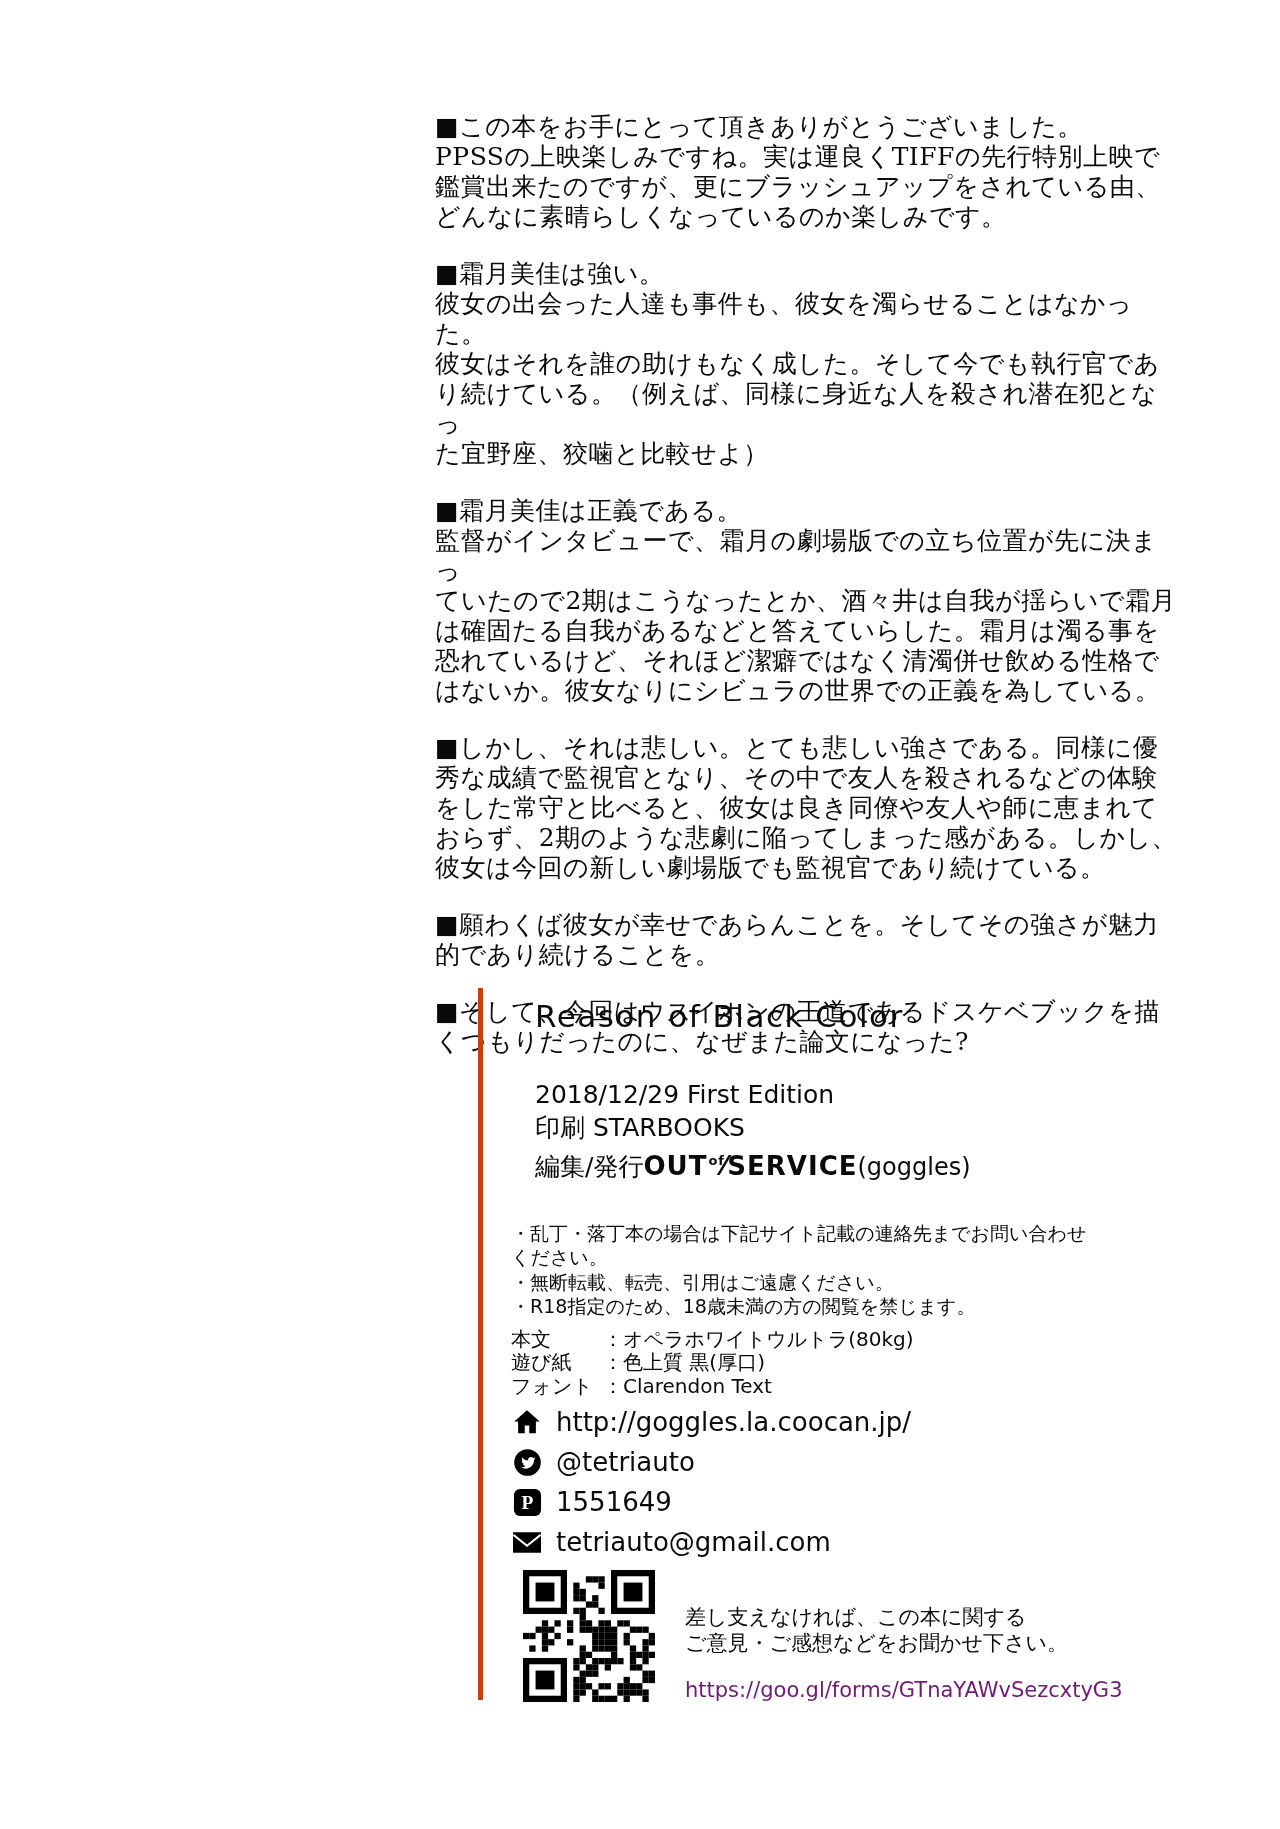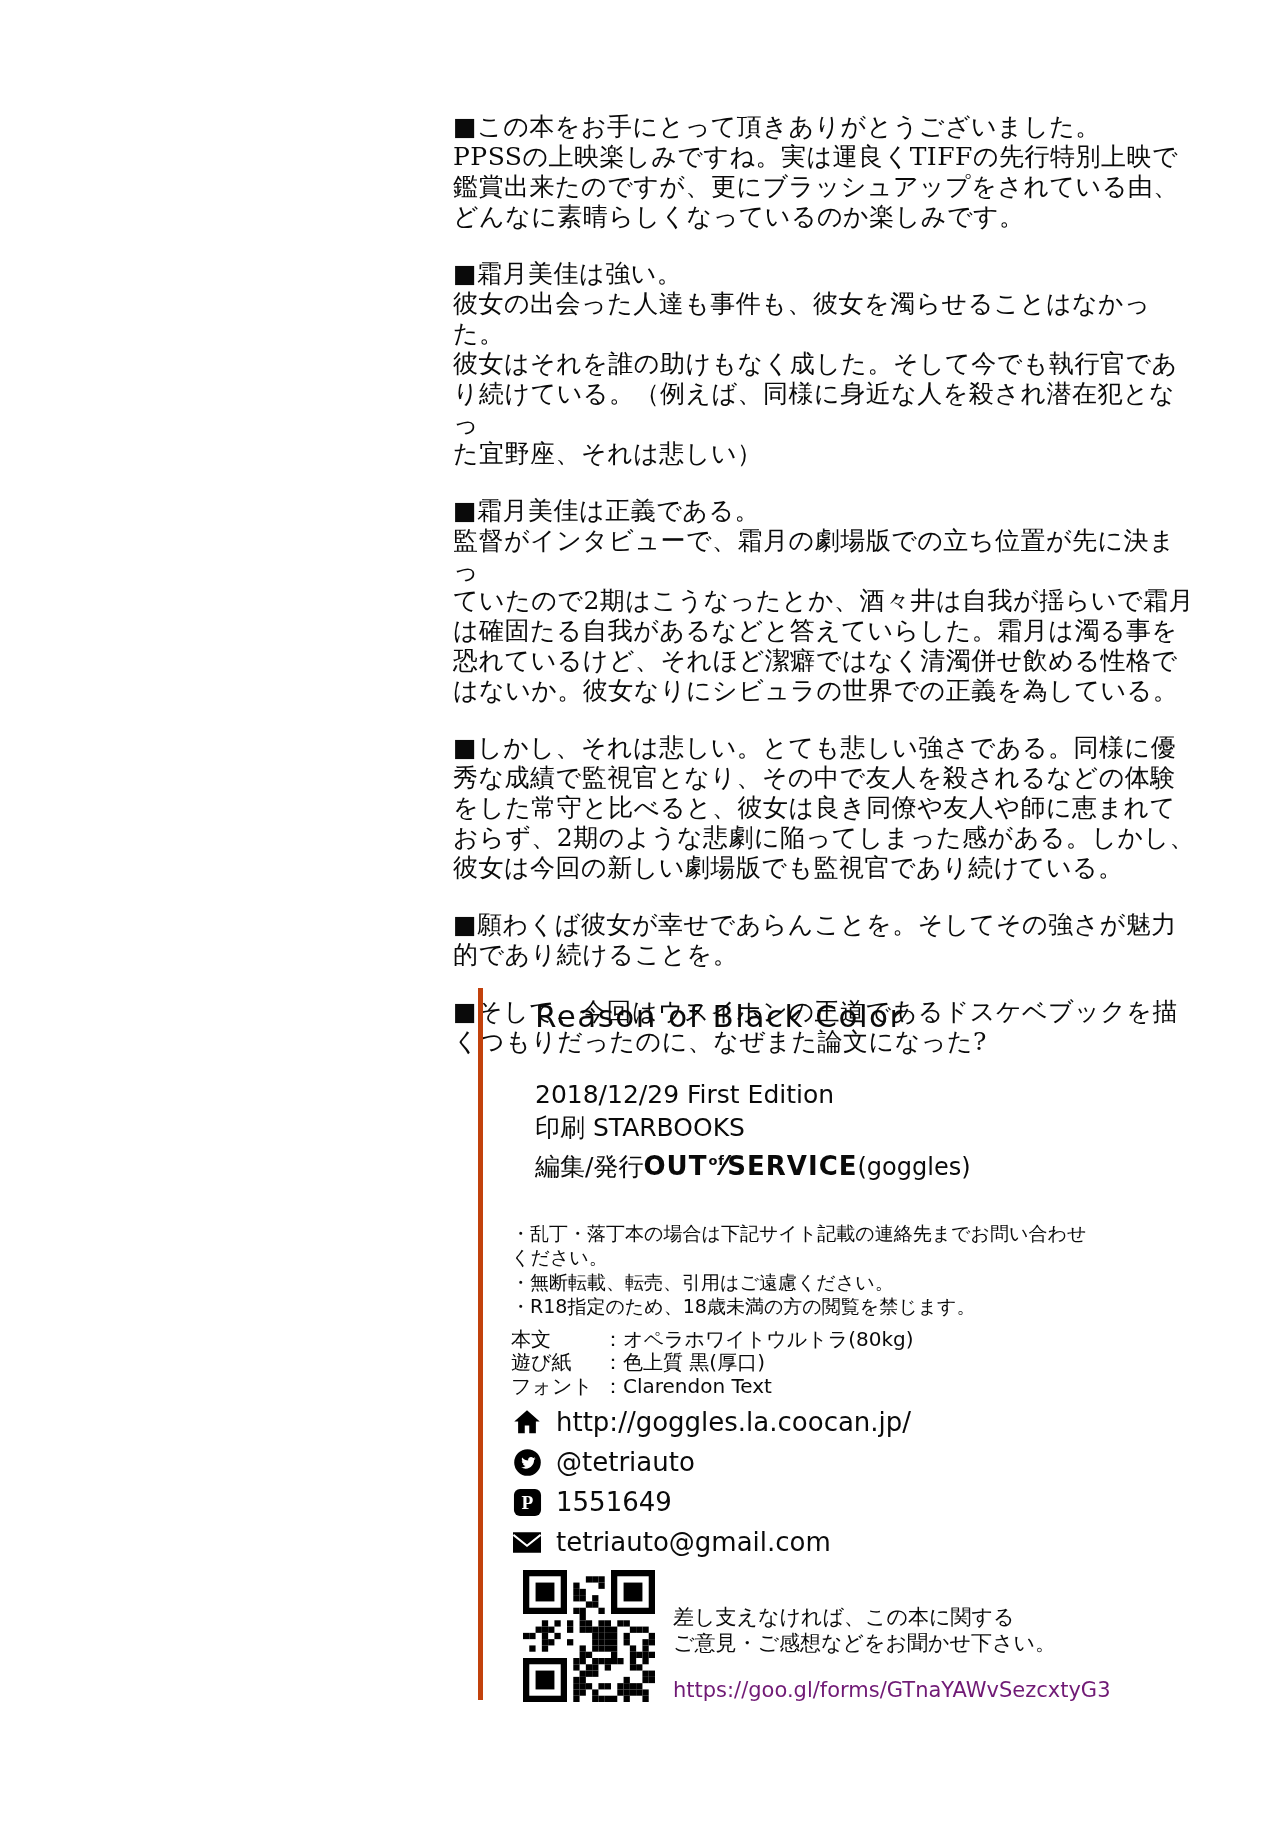--- a/index.html
+++ b/index.html
@@ -4,21 +4,21 @@
 <style>
   html,body { margin:0; padding:0; background:#ffffff; }
   .page {
     position:relative; width:1280px; height:1829px; background:#ffffff;
     color:#0a0a0a; overflow:hidden;
     font-family:"DejaVu Sans","Liberation Sans",sans-serif;
   }
 
   
   .main-text {
-    position:absolute; left:453px; top:112px; width:748px;
+    position:absolute; left:435px; top:112px; width:748px;
     font-family:"DejaVu Serif","Liberation Serif",serif;
     font-size:25px; line-height:30px; letter-spacing:0.5px;
   }
   .para { white-space:pre-line; margin:0 0 27px 0; }
 
   
   .colophon {
     position:absolute; left:478px; top:988px; width:610px; height:712px;
     border-left:5px solid #c2410c; padding-left:28px; box-sizing:border-box;
   }
@@ -34,41 +34,41 @@
 
   .specs { margin-top:9px; font-size:20px; line-height:23.5px; }
   .spec-row { display:flex; }
   .spec-label { width:92px; flex:none; }
 
   .contacts { margin-top:4px; }
   .contact-row { display:flex; align-items:center; gap:13px; height:40px; }
   .contact-row .cicon { flex:none; display:flex; align-items:center; justify-content:center; width:32px; }
   .contact-text { font-size:26px; }
 
-  .qr-section { display:flex; margin-top:8px; }
+  .qr-section { display:flex; margin-top:8px;gap:12px; }
   .qr-code { width:132px; height:132px; margin-left:12px; flex:none; }
   .qr-side { margin:34px 0 0 18px; font-size:21px; }
   .qr-note { white-space:pre-line; line-height:26px; }
   .form-url { margin-top:22px; color:#701a75; }
 </style>
 </head>
 <body>
 
 <div class="page">
 
   <div class="main-text">
     <p class="para">■この本をお手にとって頂きありがとうございました。
 PPSSの上映楽しみですね。実は運良くTIFFの先行特別上映で
 鑑賞出来たのですが、更にブラッシュアップをされている由、
 どんなに素晴らしくなっているのか楽しみです。</p>
     <p class="para">■霜月美佳は強い。
 彼女の出会った人達も事件も、彼女を濁らせることはなかった。
 彼女はそれを誰の助けもなく成した。そして今でも執行官であ
 り続けている。（例えば、同様に身近な人を殺され潜在犯となっ
-た宜野座、それは悲しい）</p>
+た宜野座、狡噛と比較せよ）</p>
     <p class="para">■霜月美佳は正義である。
 監督がインタビューで、霜月の劇場版での立ち位置が先に決まっ
 ていたので2期はこうなったとか、酒々井は自我が揺らいで霜月
 は確固たる自我があるなどと答えていらした。霜月は濁る事を
 恐れているけど、それほど潔癖ではなく清濁併せ飲める性格で
 はないか。彼女なりにシビュラの世界での正義を為している。</p>
     <p class="para">■しかし、それは悲しい。とても悲しい強さである。同様に優
 秀な成績で監視官となり、その中で友人を殺されるなどの体験
 をした常守と比べると、彼女は良き同僚や友人や師に恵まれて
 おらず、2期のような悲劇に陥ってしまった感がある。しかし、

